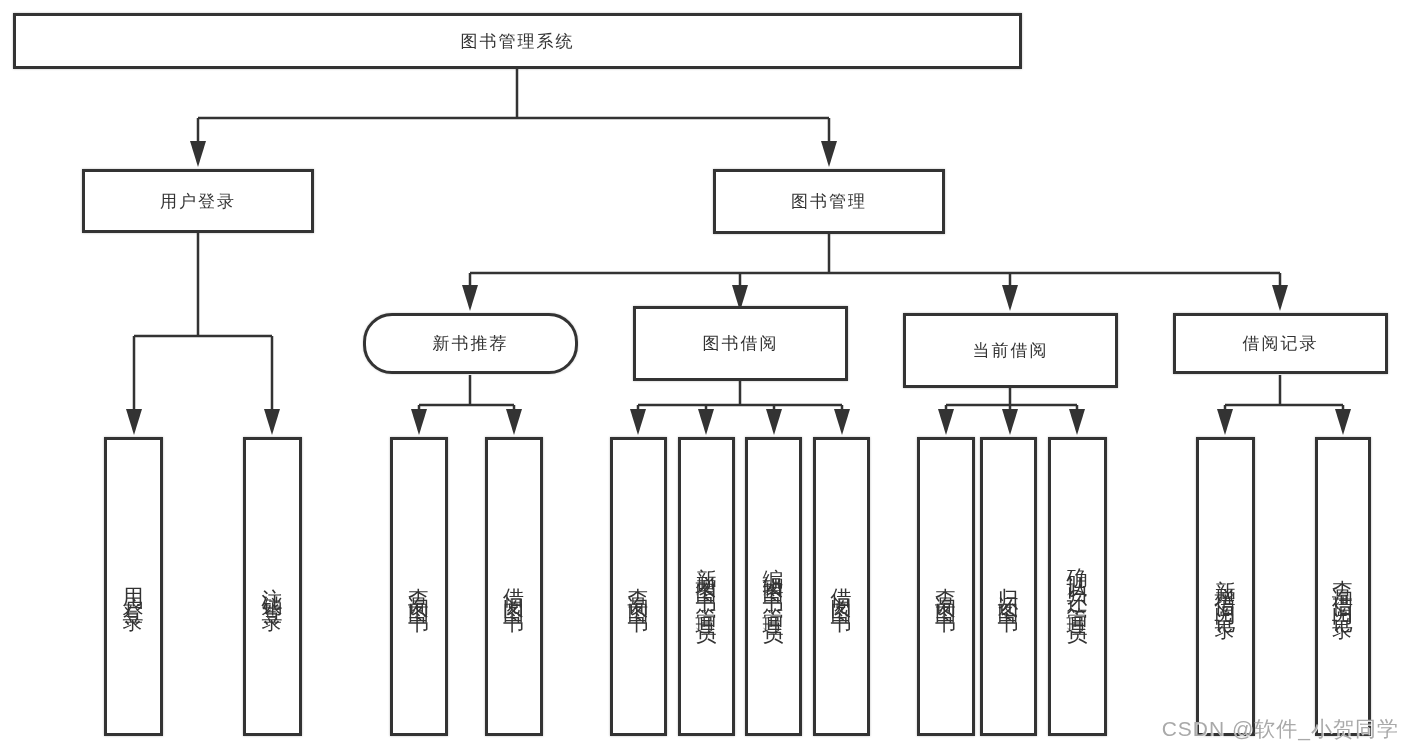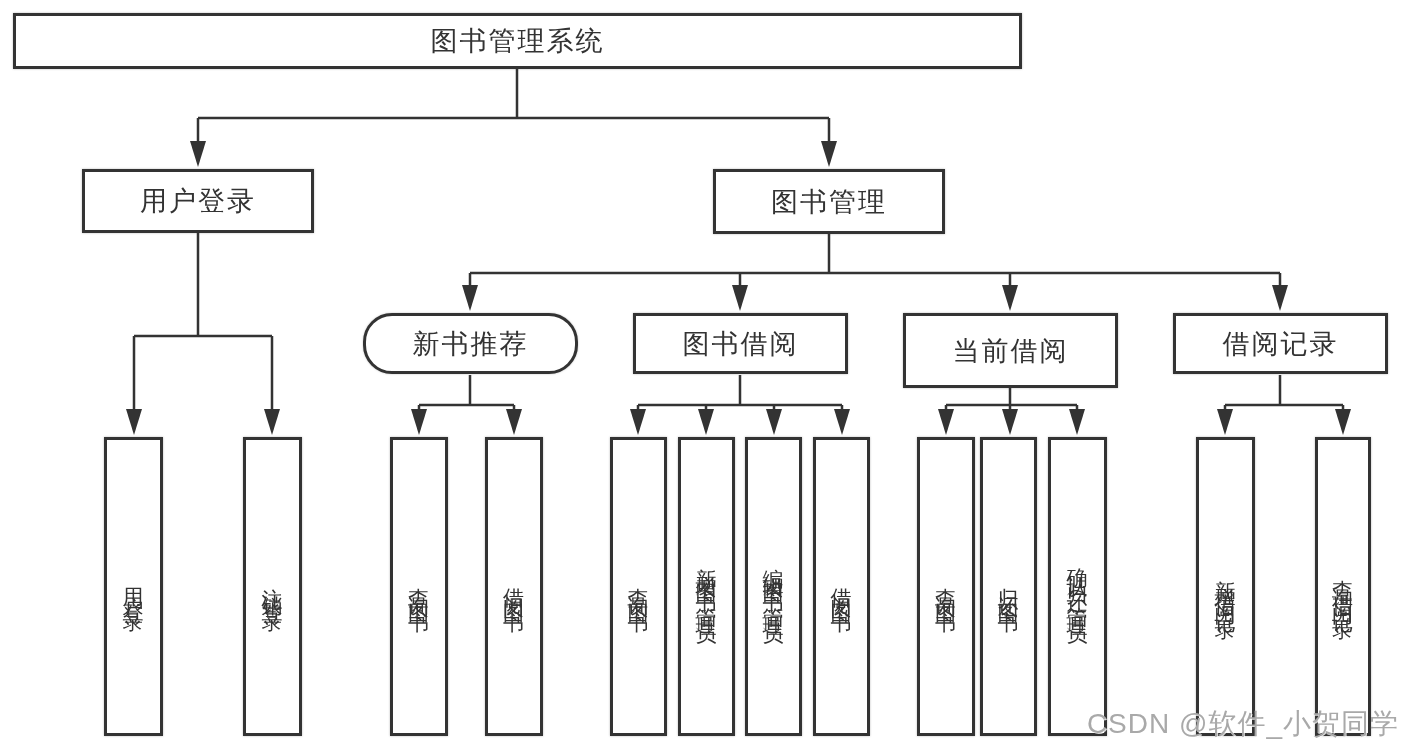--- a/index.html
+++ b/index.html
@@ -28,39 +28,39 @@
     box-sizing: border-box;
     background: #ffffff;
     border: 3px solid #333333;
     box-shadow: 0 0 2px rgba(60,60,60,0.35);
     display: flex;
     align-items: center;
     justify-content: center;
     color: #333333;
   }
   .h-label {
-    font-size: 27px;
+    font-size: 17px;
     letter-spacing: 2px;
     white-space: nowrap;
     color: #333333;
   }
   .leaf .v-label {
     writing-mode: vertical-rl;
     text-orientation: mixed;
     font-size: 21px;
     letter-spacing: 8px;
     line-height: 1;
     color: #333333;
     white-space: nowrap;
   }
   #watermark {
     position: absolute;
     right: 6px;
     bottom: 4px;
-    font-size: 28px;
+    font-size: 21px;
     color: #a9a9a9;
     letter-spacing: 1px;
     text-shadow: 1px 1px 0 rgba(255,255,255,0.8);
     white-space: nowrap;
   }
 </style>
 </head>
 <body>
 
 <div id="diagram">
@@ -116,21 +116,21 @@
   <div class="node" style="left:82px; top:169px; width:232px; height:64px;">
     <span class="h-label">用户登录</span>
   </div>
   <div class="node" style="left:713px; top:169px; width:232px; height:65px;">
     <span class="h-label">图书管理</span>
   </div>
 
   <div class="node" style="left:363px; top:313px; width:215px; height:61px;border-radius:29px;">
     <span class="h-label">新书推荐</span>
   </div>
-  <div class="node" style="left:633px; top:313px; width:215px; height:61px;">
+  <div class="node" style="left:633px; top:306px; width:215px; height:75px;">
     <span class="h-label">图书借阅</span>
   </div>
   <div class="node" style="left:903px; top:313px; width:215px; height:75px;">
     <span class="h-label">当前借阅</span>
   </div>
   <div class="node" style="left:1173px; top:313px; width:215px; height:61px;">
     <span class="h-label">借阅记录</span>
   </div>
 
   <div class="node leaf" style="left:104px; top:437px; width:59px; height:299px;">

